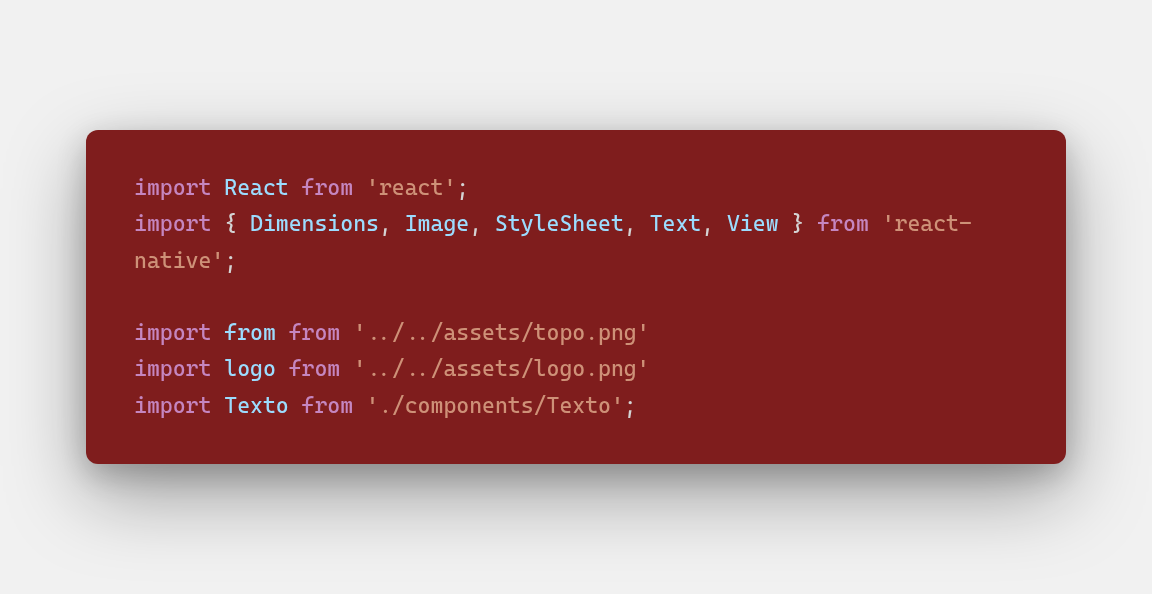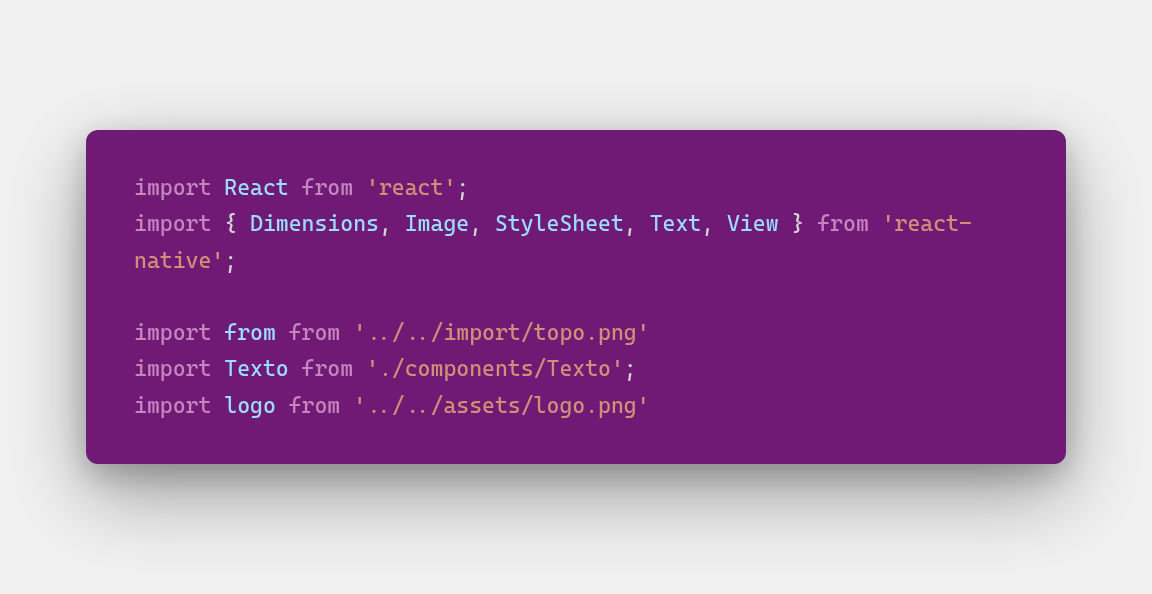--- a/index.html
+++ b/index.html
@@ -10,21 +10,21 @@
     body {
       background: #f1f1f1;
       width: 1152px;
       height: 594px;
       display: flex;
       align-items: center;
       justify-content: center;
       font-family: 'Cascadia Code', 'Consolas', 'Monaco', 'Menlo', monospace;
     }
     .code-card {
-      background: #701a75;
+      background: #7f1d1d;
       border-radius: 12px;
       padding: 40px 48px;
       width: 980px;
       box-shadow: 0 30px 80px rgba(0, 0, 0, 0.35), 0 10px 30px rgba(0, 0, 0, 0.2);
     }
     .code-line {
       font-size: 22px;
       line-height: 1.65;
       white-space: pre-wrap;
       word-wrap: break-word;
@@ -37,17 +37,17 @@
     .blank-line { height: 1.65em; }
   </style>
 </head>
 <body>
 
 <div class="code-card">
   <div id="code-container">
       <div class="code-line"><span class="tok-keyword">import </span><span class="tok-ident">React</span><span class="tok-keyword"> from </span><span class="tok-string">'react'</span><span class="tok-punct">;</span></div>
       <div class="code-line"><span class="tok-keyword">import </span><span class="tok-punct">{ </span><span class="tok-ident">Dimensions</span><span class="tok-punct">, </span><span class="tok-ident">Image</span><span class="tok-punct">, </span><span class="tok-ident">StyleSheet</span><span class="tok-punct">, </span><span class="tok-ident">Text</span><span class="tok-punct">, </span><span class="tok-ident">View</span><span class="tok-punct"> }</span><span class="tok-keyword"> from </span><span class="tok-string">'react-native'</span><span class="tok-punct">;</span></div>
       <div class="code-line blank-line">&nbsp;</div>
-      <div class="code-line"><span class="tok-keyword">import </span><span class="tok-ident">from</span><span class="tok-keyword"> from </span><span class="tok-string">'../../import/topo.png'</span></div>
+      <div class="code-line"><span class="tok-keyword">import </span><span class="tok-ident">from</span><span class="tok-keyword"> from </span><span class="tok-string">'../../assets/topo.png'</span></div>
+      <div class="code-line"><span class="tok-keyword">import </span><span class="tok-ident">logo</span><span class="tok-keyword"> from </span><span class="tok-string">'../../assets/logo.png'</span></div>
       <div class="code-line"><span class="tok-keyword">import </span><span class="tok-ident">Texto</span><span class="tok-keyword"> from </span><span class="tok-string">'./components/Texto'</span><span class="tok-punct">;</span></div>
-      <div class="code-line"><span class="tok-keyword">import </span><span class="tok-ident">logo</span><span class="tok-keyword"> from </span><span class="tok-string">'../../assets/logo.png'</span></div>
     </div>
 </div>
 
 </body></html>

